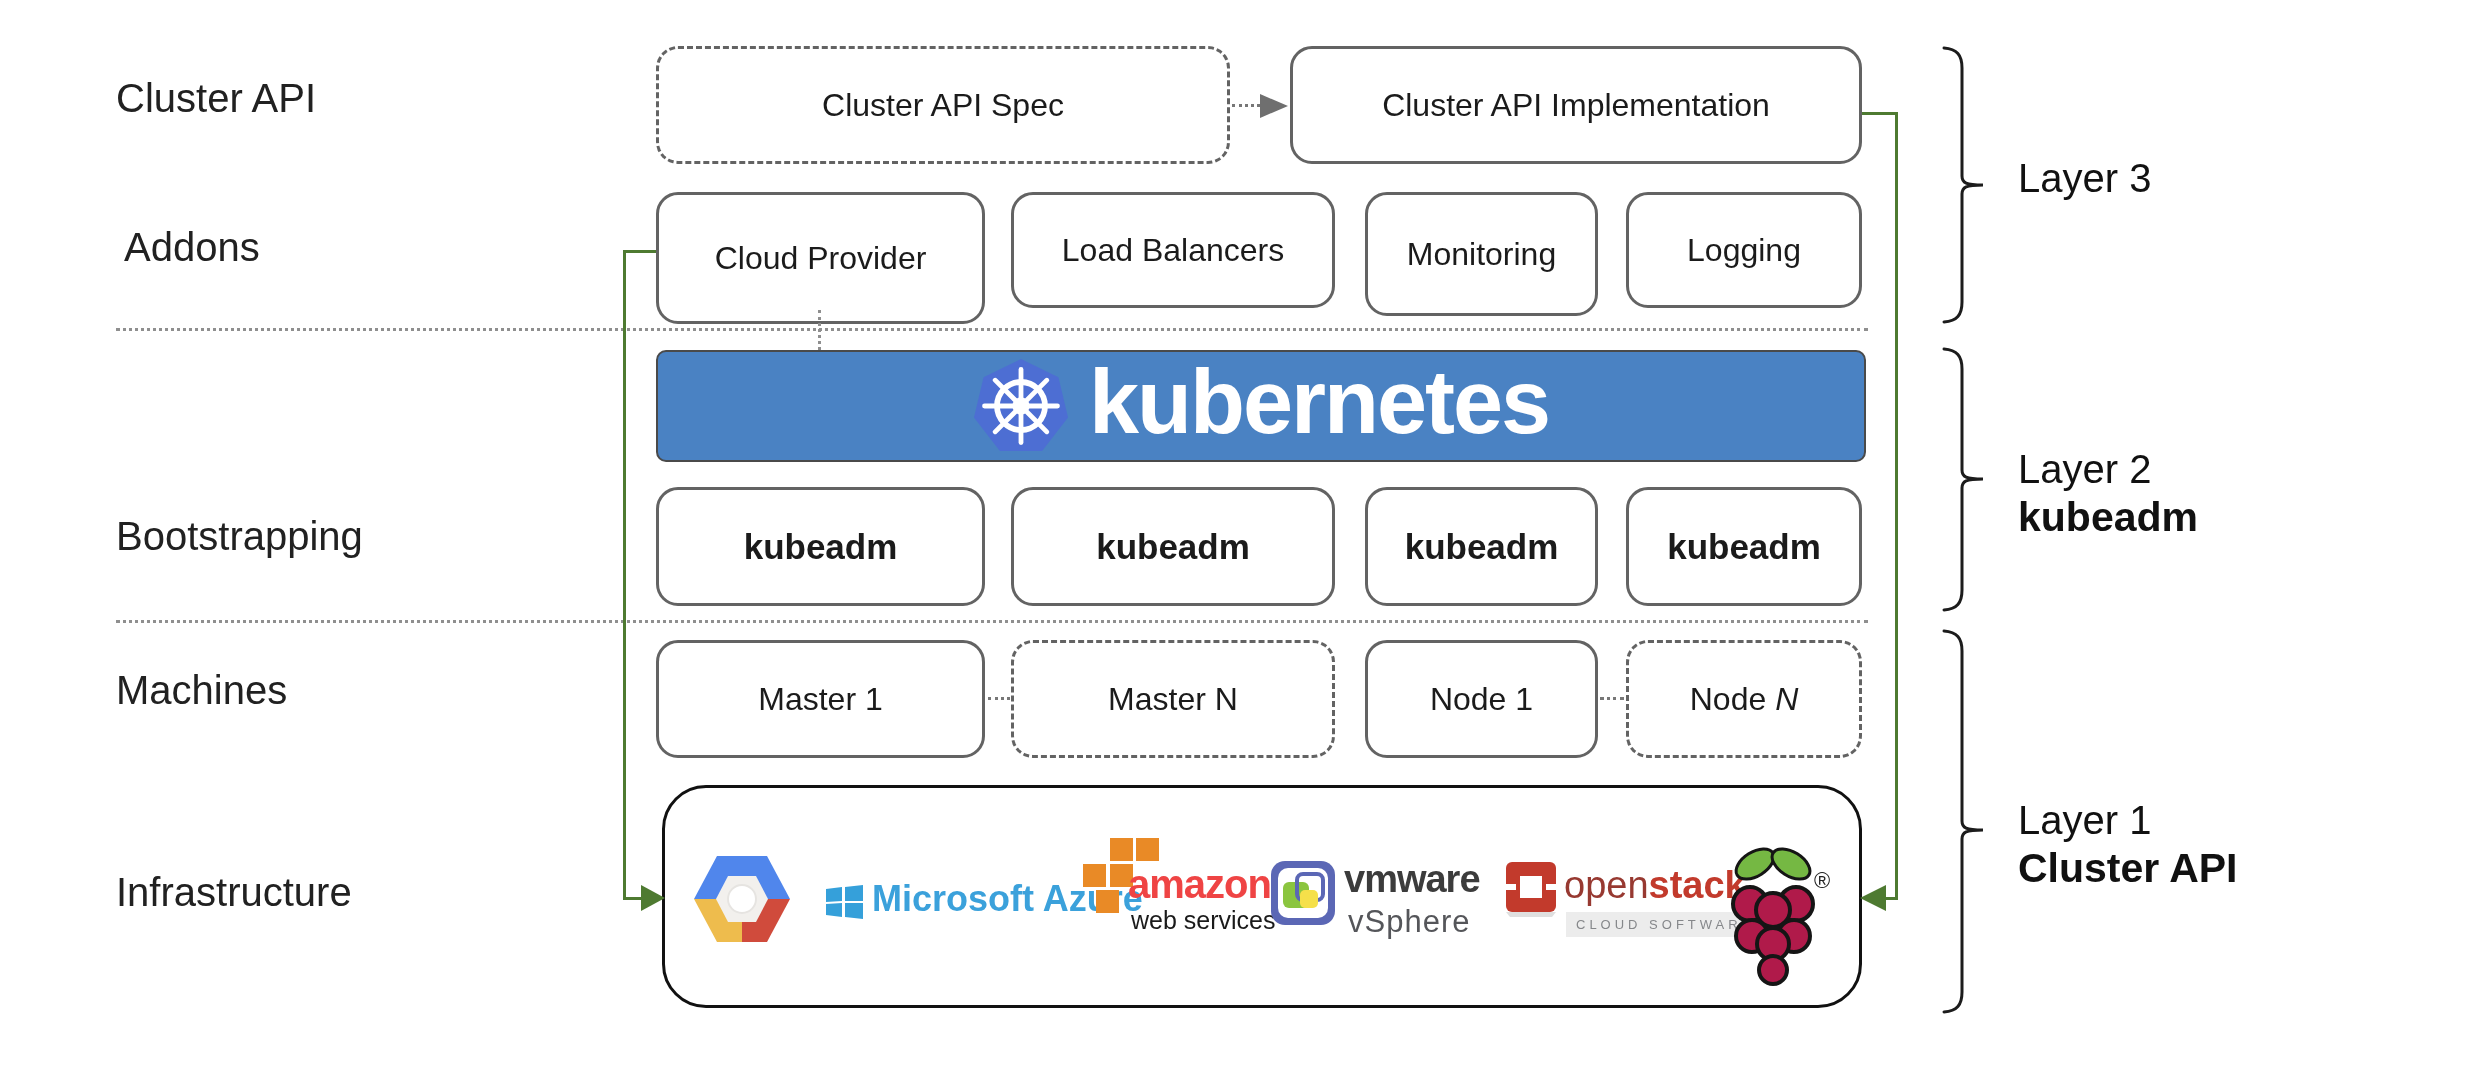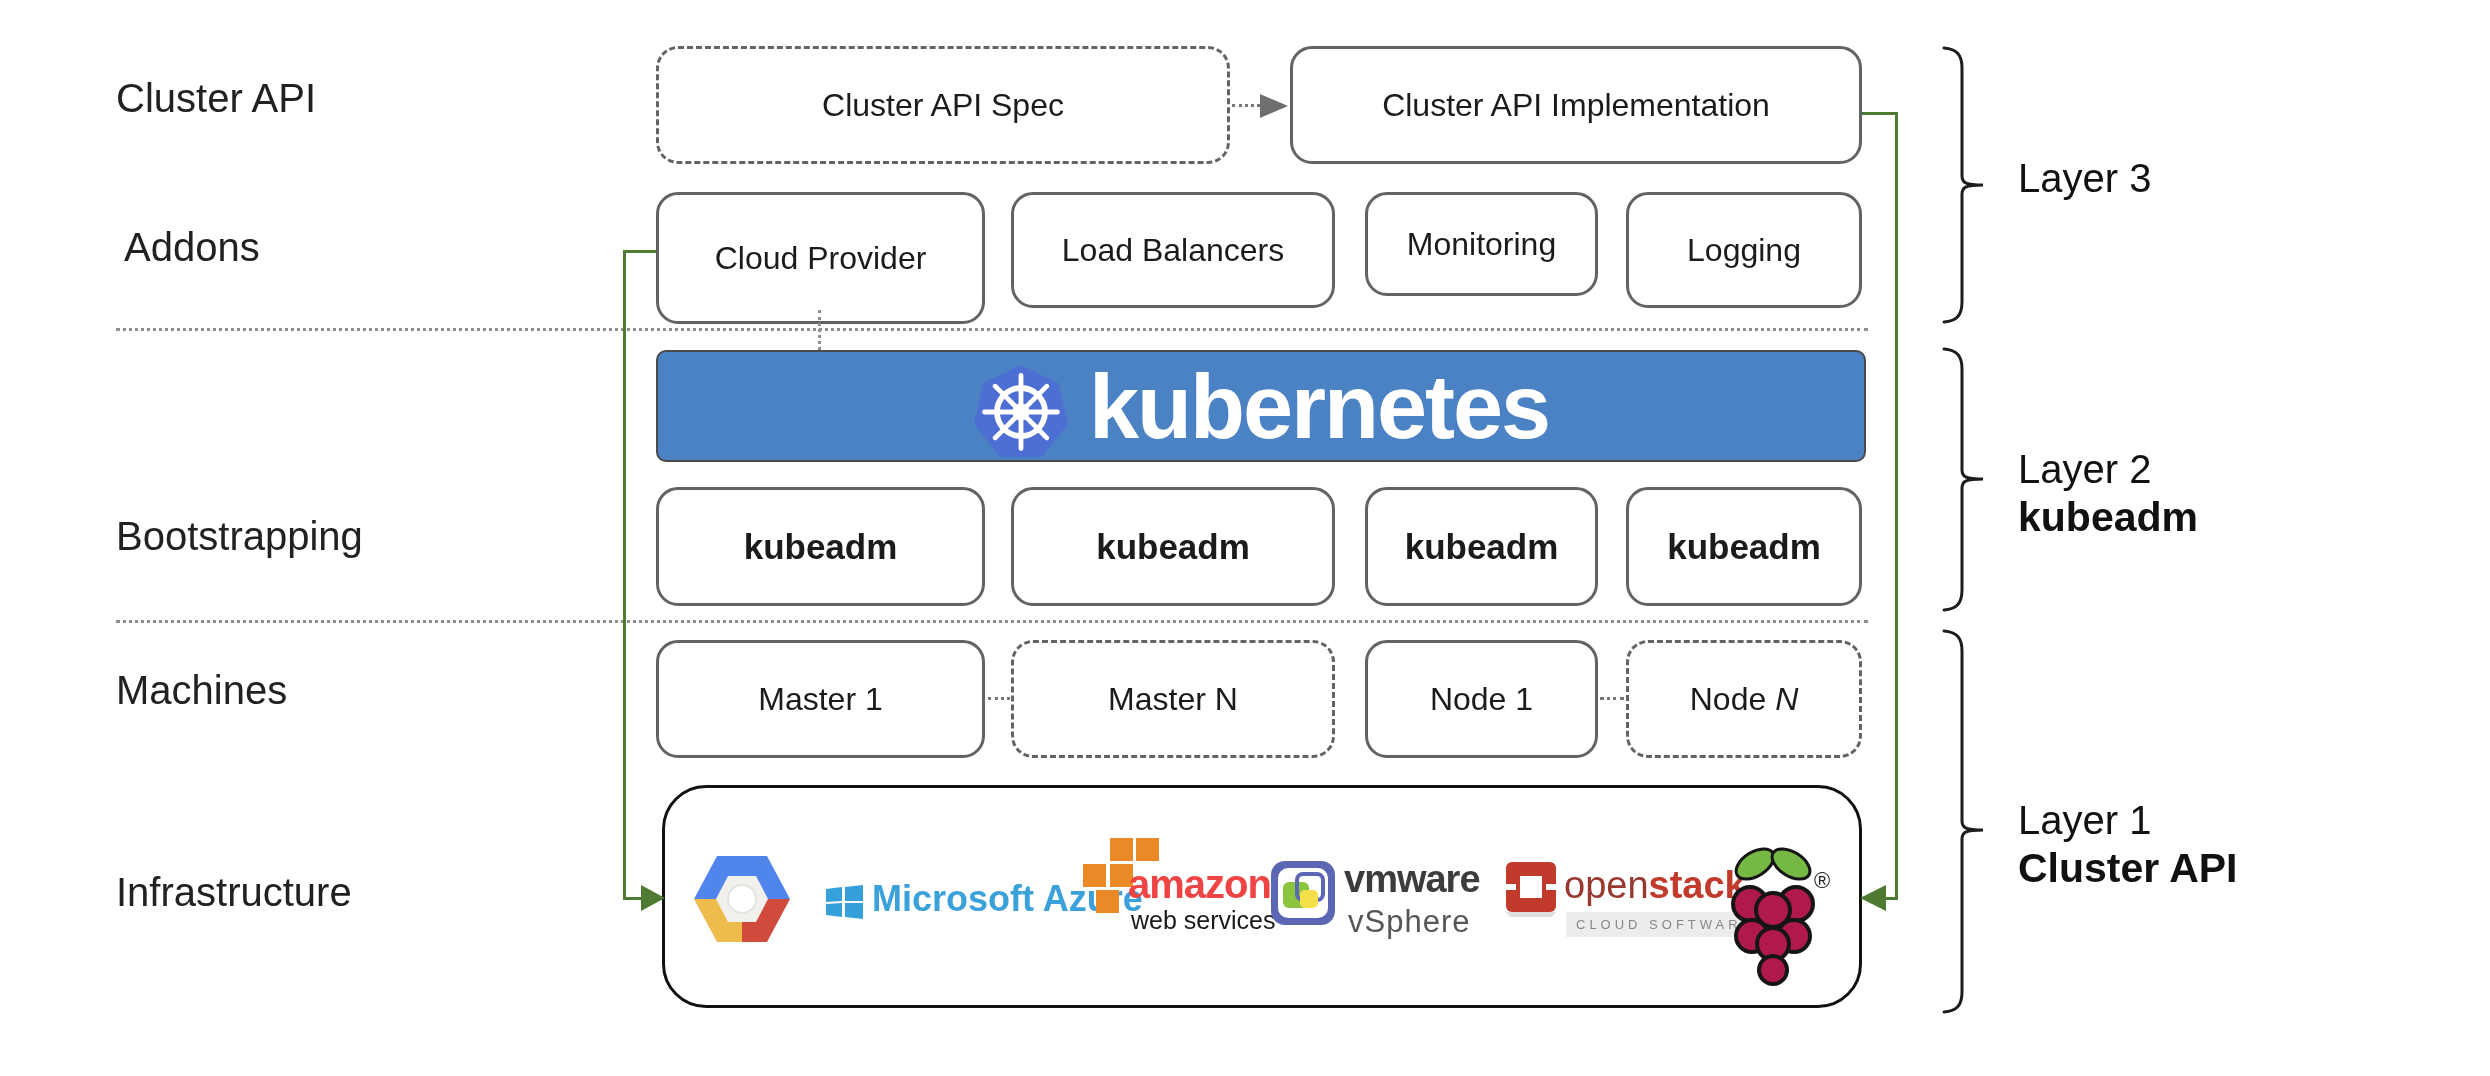--- a/index.html
+++ b/index.html
@@ -11,21 +11,21 @@
   .box.dashed{border-style:dashed;}
   .box.bold{font-weight:bold;font-size:35px;}
   .hsep{position:absolute;height:0;border-top:3px dotted #8f8f8f;}
   .vdot{position:absolute;width:0;border-left:3px dotted #8f8f8f;}
   .hdot{position:absolute;height:0;border-top:3px dotted #777;}
   .green{position:absolute;background:#4e7a31;}
   .tri-r{position:absolute;width:0;height:0;border-top:13px solid transparent;border-bottom:13px solid transparent;border-left:24px solid #4e7a31;}
   .tri-l{position:absolute;width:0;height:0;border-top:13px solid transparent;border-bottom:13px solid transparent;border-right:26px solid #4e7a31;}
   .tri-gray{position:absolute;width:0;height:0;border-top:12px solid transparent;border-bottom:12px solid transparent;border-left:28px solid #6f6f6f;}
   .banner{position:absolute;left:656px;top:350px;width:1206px;height:108px;background:#4a82c3;border:2px solid #4a4a4a;
-          border-radius:10px;display:flex;align-items:flex-end;justify-content:center;gap:20px;}
+          border-radius:10px;display:flex;align-items:center;justify-content:center;gap:20px;}
   .banner .word{color:#ffffff;font-weight:bold;font-size:90px;letter-spacing:-2px;line-height:1;padding-bottom:8px;}
   .layer-label{position:absolute;left:2018px;font-size:40px;line-height:1.2;color:#111;white-space:nowrap;}
   .layer-label .b{font-weight:bold;font-size:41px;}
   .azure-text{position:absolute;font-size:36px;font-weight:600;color:#3ba1db;white-space:nowrap;}
   .amazon-text{position:absolute;font-size:40px;font-weight:bold;color:#ef4444;letter-spacing:-1px;}
   .aws-sub{position:absolute;font-size:25px;color:#1a1a1a;letter-spacing:0px;}
   .vmware-text{position:absolute;font-size:38px;font-weight:bold;color:#3c3c3c;letter-spacing:-1px;}
   .vmware-sub{position:absolute;font-size:31px;color:#55565a;letter-spacing:1px;}
   .os-line{position:absolute;font-size:38px;color:#973931;white-space:nowrap;}
   .os-line .stack{font-weight:bold;color:#c23a2c;}
@@ -53,21 +53,21 @@
   </div>
   <div class="hdot" style="left:1232px;top:104px;width:28px"></div>
   <div class="tri-gray" style="left:1260px;top:94px"></div>
 
   <div class="box" style="left:656px;top:192px;width:329px;height:132px">
     <span>Cloud Provider</span>
   </div>
   <div class="box" style="left:1011px;top:192px;width:324px;height:116px">
     <span>Load Balancers</span>
   </div>
-  <div class="box" style="left:1365px;top:192px;width:233px;height:104px">
+  <div class="box" style="left:1365px;top:192px;width:233px;height:124px">
     <span>Monitoring</span>
   </div>
   <div class="box" style="left:1626px;top:192px;width:236px;height:116px">
     <span>Logging</span>
   </div>
 
   <div class="hsep" style="left:116px;top:328px;width:1752px"></div>
   <div class="vdot" style="left:818px;top:310px;height:40px"></div>
   <div class="hsep" style="left:116px;top:620px;width:1752px"></div>
 

